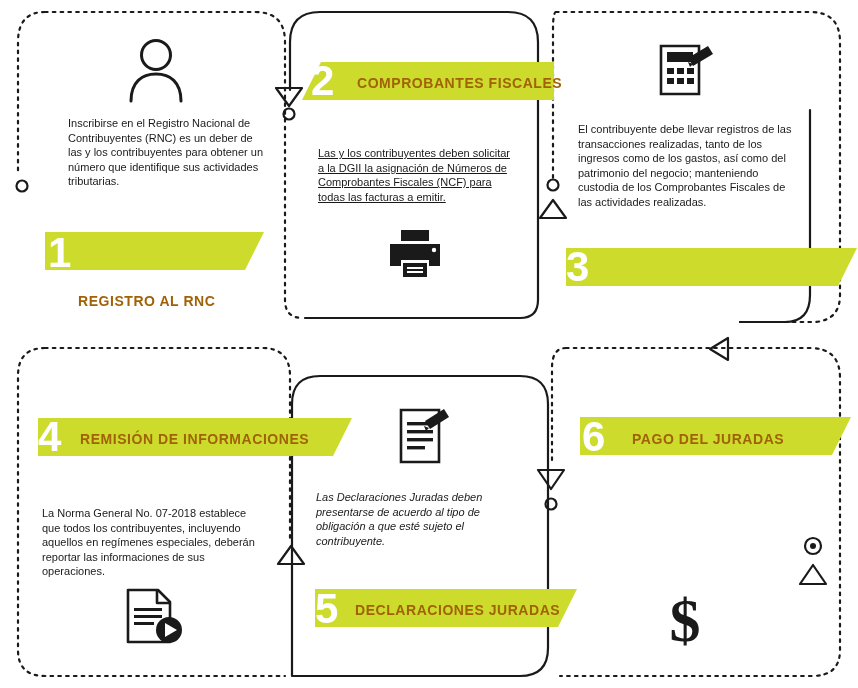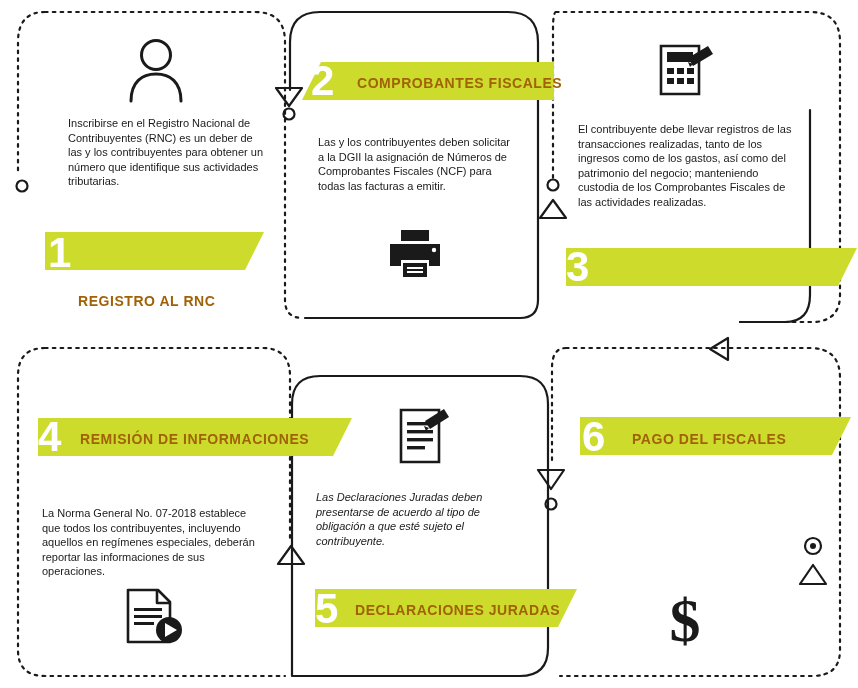--- a/index.html
+++ b/index.html
@@ -135,24 +135,24 @@
   <div class="step-num" style="left:311px; top:60px;">2</div>
   <div class="step-num" style="left:566px; top:246px;">3</div>
   <div class="step-num" style="left:38px; top:416px;">4</div>
   <div class="step-num" style="left:315px; top:588px;">5</div>
   <div class="step-num" style="left:582px; top:416px;">6</div>
 
   <div class="step-title" style="left:78px; top:247px;margin-top:47px;">REGISTRO AL RNC</div>
   <div class="step-title" style="left:357px; top:76px;">COMPROBANTES FISCALES</div>
   <div class="step-title" style="left:80px; top:432px;">REMISIÓN DE INFORMACIONES</div>
   <div class="step-title" style="left:355px; top:603px;">DECLARACIONES JURADAS</div>
-  <div class="step-title" style="left:632px; top:432px;">PAGO DEL FISCALES</div>
+  <div class="step-title" style="left:632px; top:432px;">PAGO DEL JURADAS</div>
 
   <div class="desc" style="left:68px; top:116px; width:200px;">Inscribirse en el Registro Nacional de Contribuyentes (RNC) es un deber de las y los contribuyentes para obtener un número que identifique sus actividades tributarias.</div>
-  <div class="desc" style="left:318px; top:135px; width:200px;">Las y los contribuyentes deben solicitar a la DGII la asignación de Números de Comprobantes Fiscales (NCF) para todas las facturas a emitir.</div>
+  <div class="desc" style="left:318px; top:146px; width:200px;text-decoration:underline;">Las y los contribuyentes deben solicitar a la DGII la asignación de Números de Comprobantes Fiscales (NCF) para todas las facturas a emitir.</div>
   <div class="desc" style="left:578px; top:122px; width:220px;">El contribuyente debe llevar registros de las transacciones realizadas, tanto de los ingresos como de los gastos, así como del patrimonio del negocio; manteniendo custodia de los Comprobantes Fiscales de las actividades realizadas.</div>
   <div class="desc" style="left:42px; top:490px; width:225px;margin-top:16px;">La Norma General No. 07-2018 establece que todos los contribuyentes, incluyendo aquellos en regímenes especiales, deberán reportar las informaciones de sus operaciones.</div>
   <div class="desc" style="left:316px; top:490px; width:210px;font-style:italic;">Las Declaraciones Juradas deben presentarse de acuerdo al tipo de obligación a que esté sujeto el contribuyente.</div>
 
   <div class="icon-box" style="left:125px; top:38px;">
     <svg width="62" height="66" viewBox="0 0 62 66">
       <circle cx="31" cy="17" r="14.5" fill="none" stroke="#1a1a1a" stroke-width="3"></circle>
       <path d="M 6 63 C 6 44 17 36 31 36 C 45 36 56 44 56 63" fill="none" stroke="#1a1a1a" stroke-width="3" stroke-linecap="round"></path>
     </svg>
   </div>

